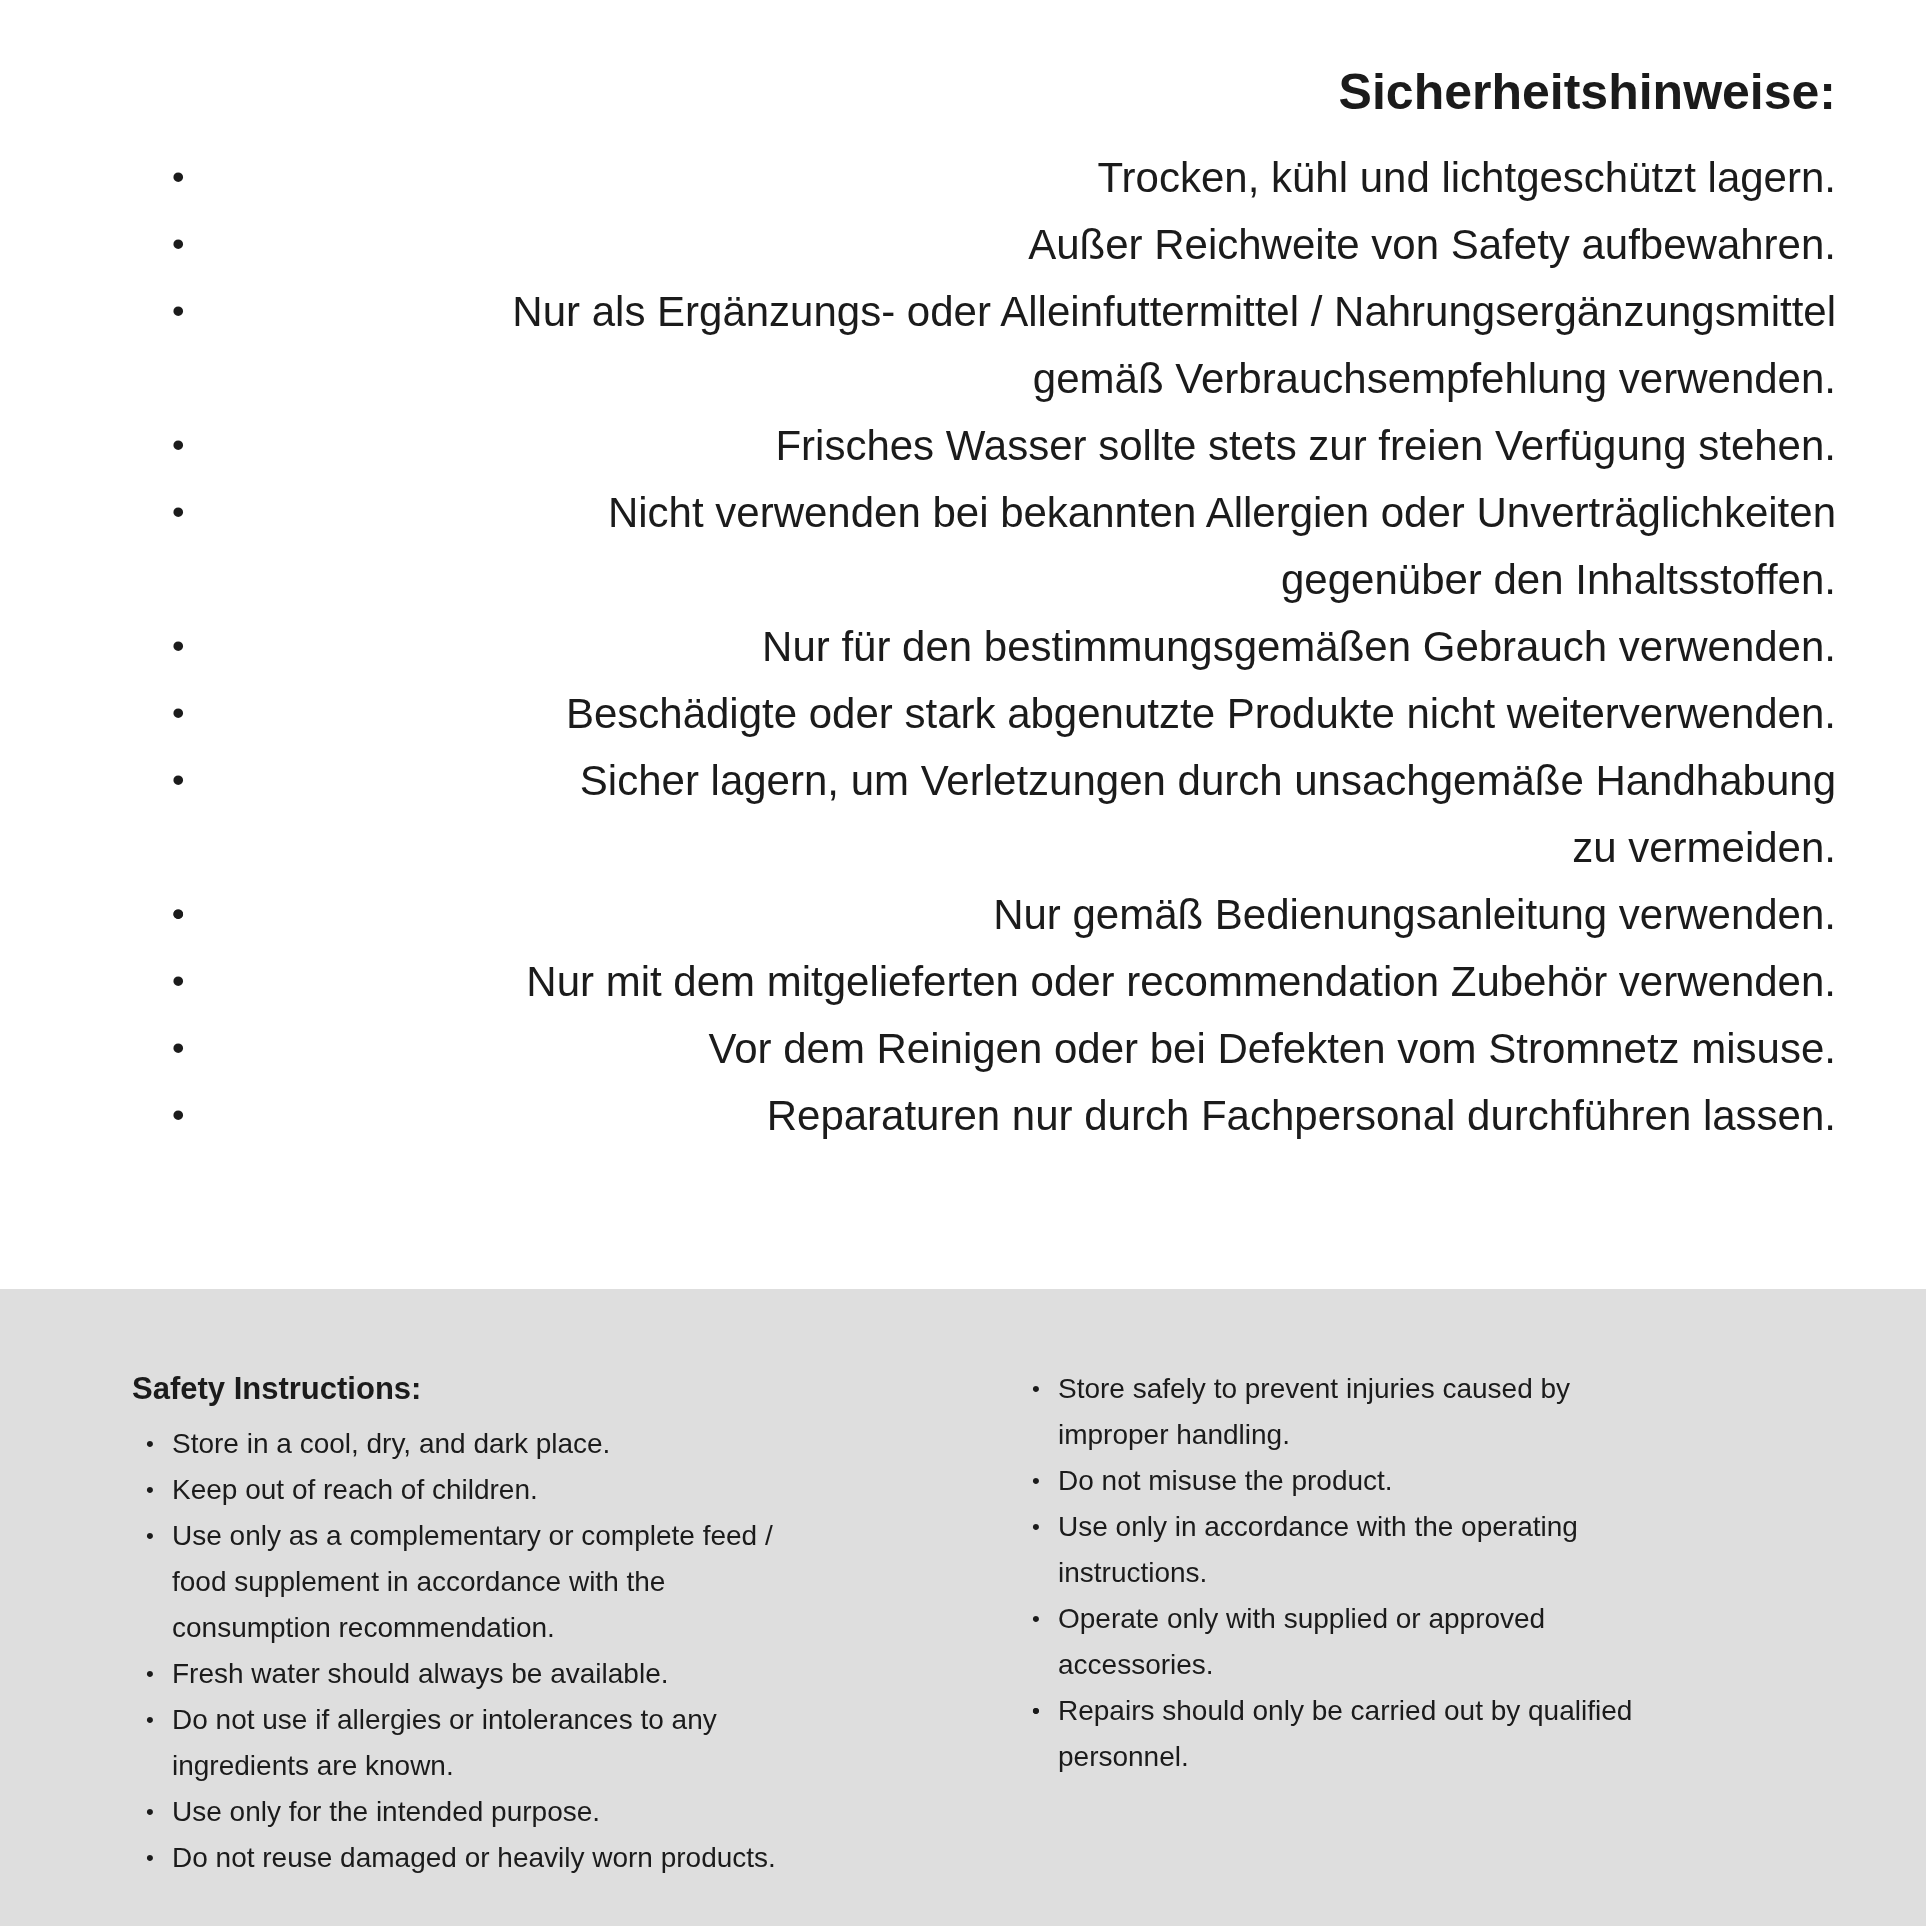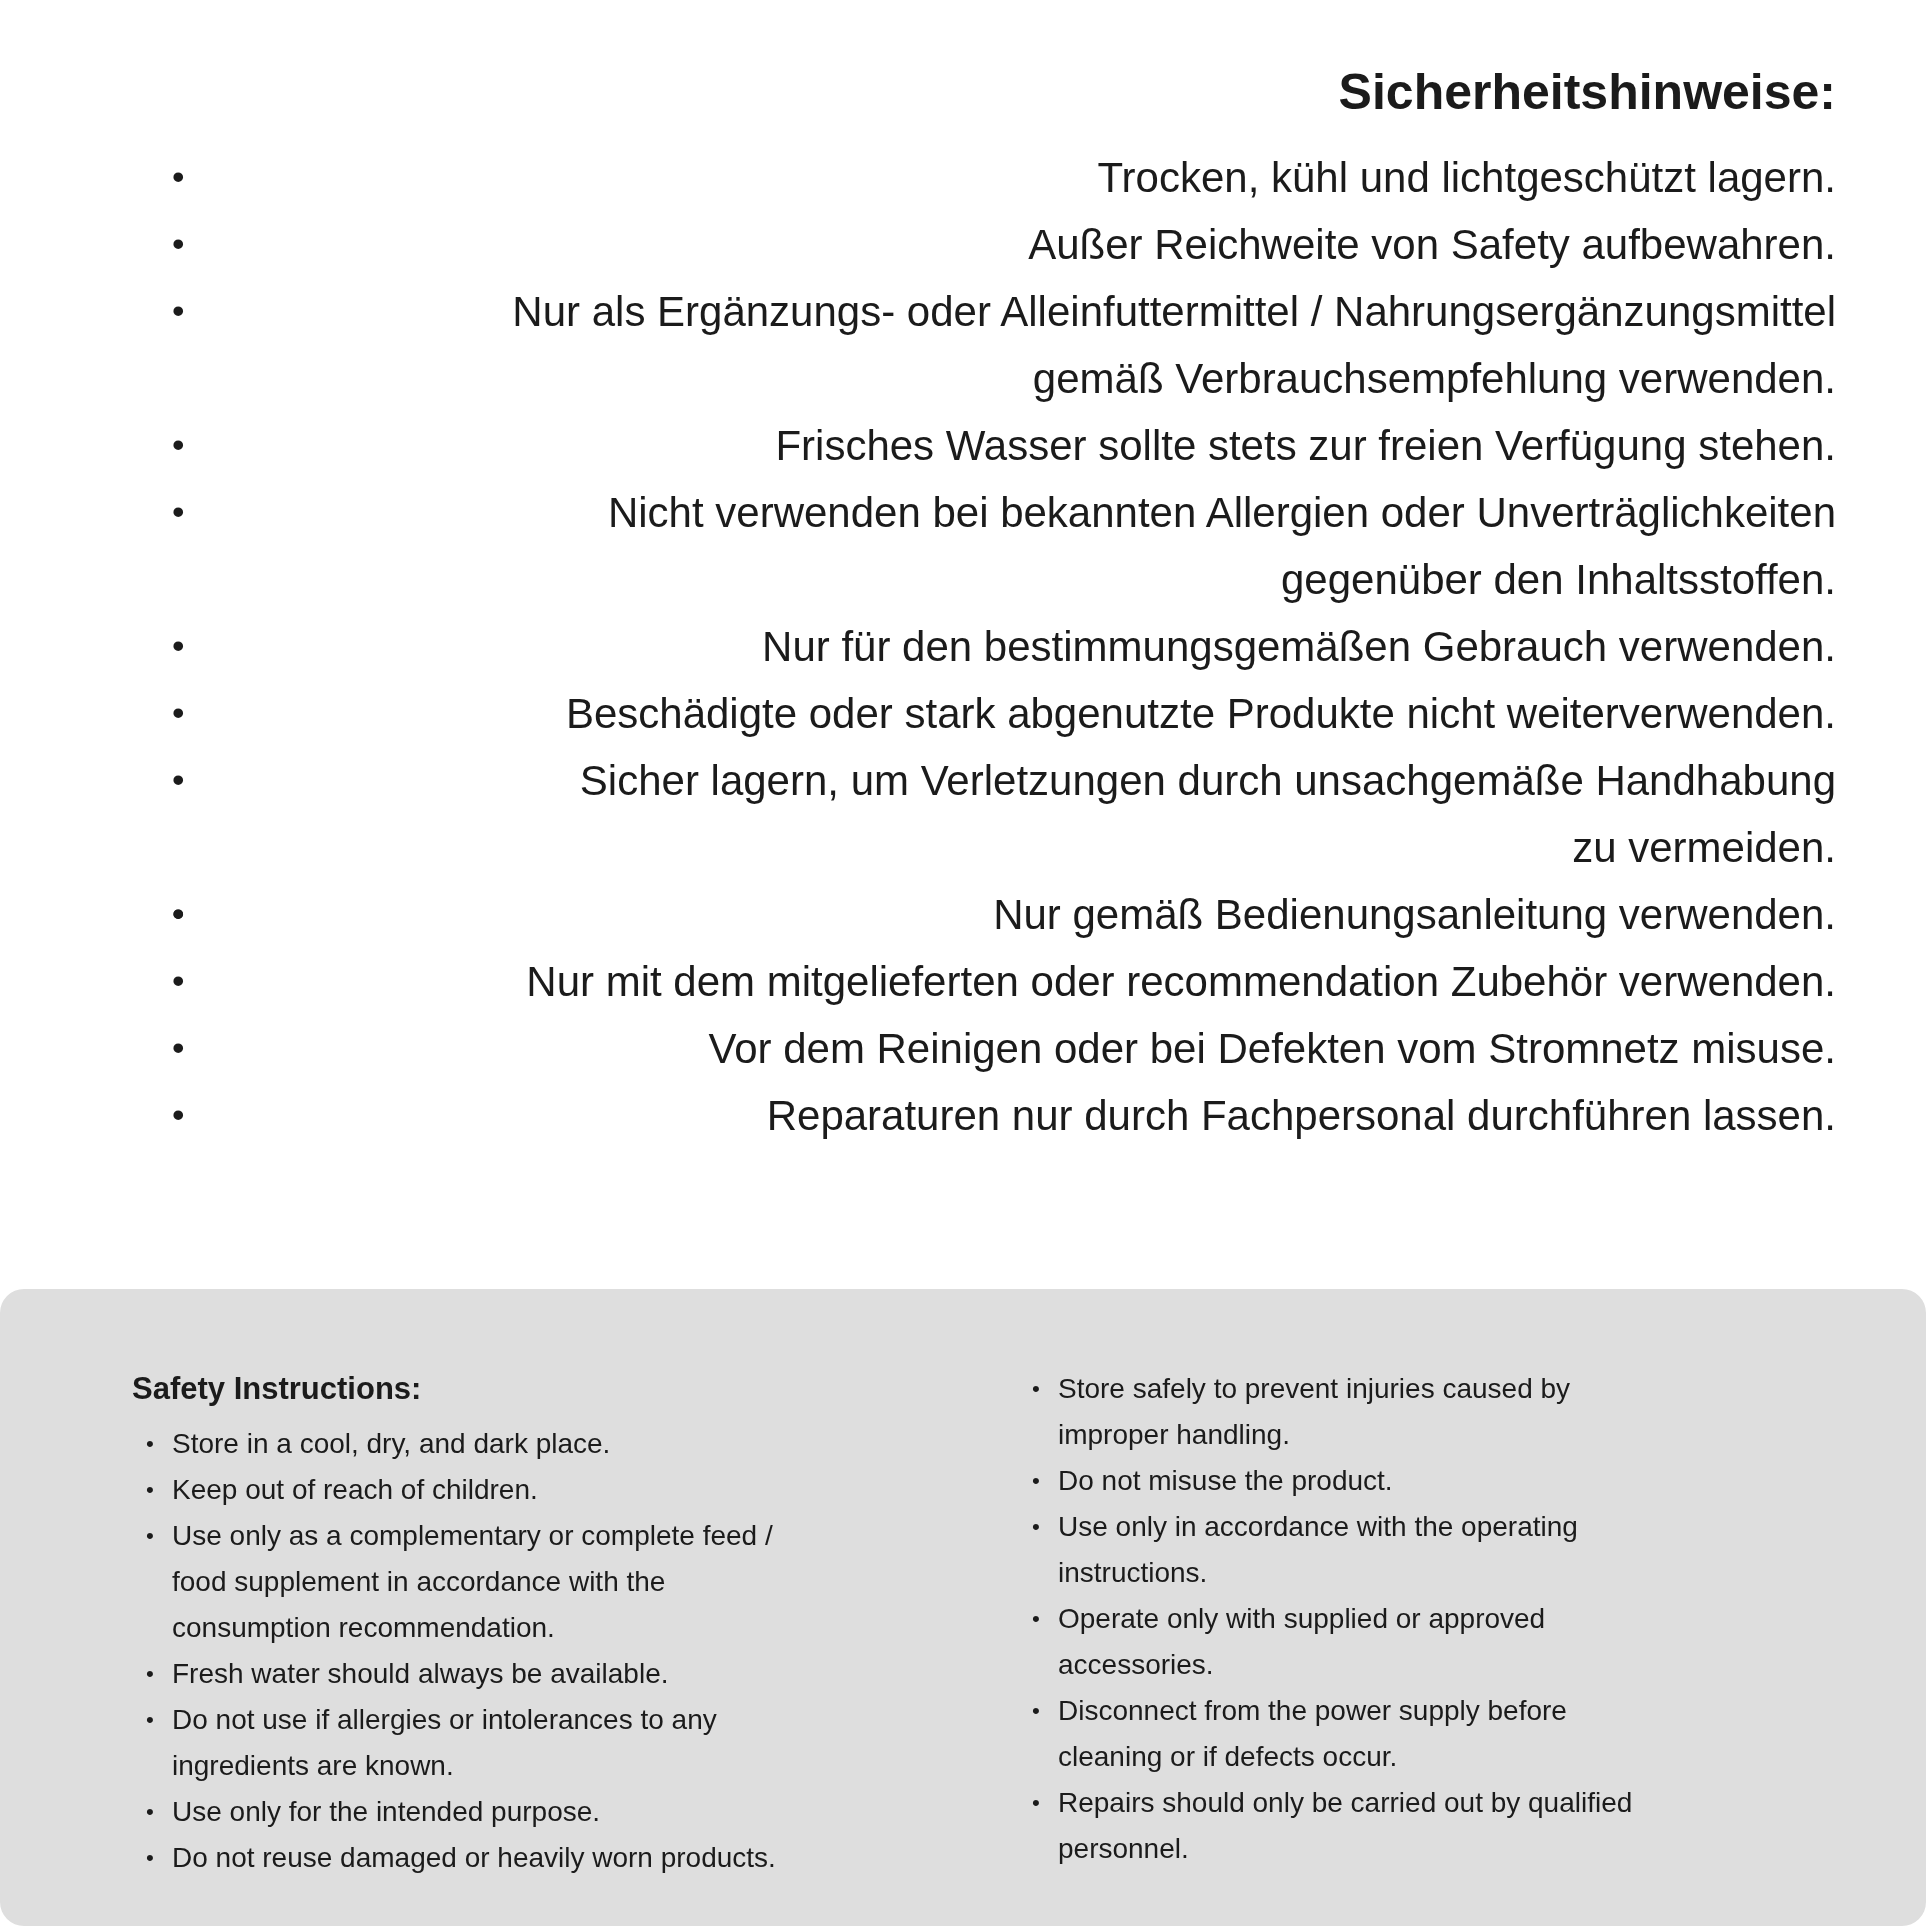--- a/index.html
+++ b/index.html
@@ -40,21 +40,20 @@
   }
 
   
   .en-panel {
     box-sizing: border-box;
     height: 637px;
     background: #dedede;
     display: flex;
     align-items: flex-start;
     padding: 77px 77px 0 132px;
-    border-radius: 24px;
   }
   .en-col-left { flex: none; width: 886px; }
   .en-col-right { flex: 1; min-width: 0; }
   .en-panel h2 {
     margin: 0 0 9px 0;
     font-size: 31px;
     line-height: 46px;
     font-weight: 700;
   }
   .en-panel li {
@@ -115,22 +114,21 @@
     </div>
     <div class="en-col-right">
       <ul class="bullet-list">
           <li><span class="bullet">•</span><span class="txt">Store safely to prevent injuries caused by
 improper handling.</span></li>
           <li><span class="bullet">•</span><span class="txt">Do not misuse the product.</span></li>
           <li><span class="bullet">•</span><span class="txt">Use only in accordance with the operating
 instructions.</span></li>
           <li><span class="bullet">•</span><span class="txt">Operate only with supplied or approved
 accessories.</span></li>
-          <li><span class="bullet">•</span><span class="txt">Disconnect from the power supply before
-cleaning or if defects occur.</span></li>
+          <li><span class="bullet">•</span></li>
           <li><span class="bullet">•</span><span class="txt">Repairs should only be carried out by qualified
 personnel.</span></li>
         </ul>
     </div>
   </section>
 
 </div>
 
 
 </body></html>

